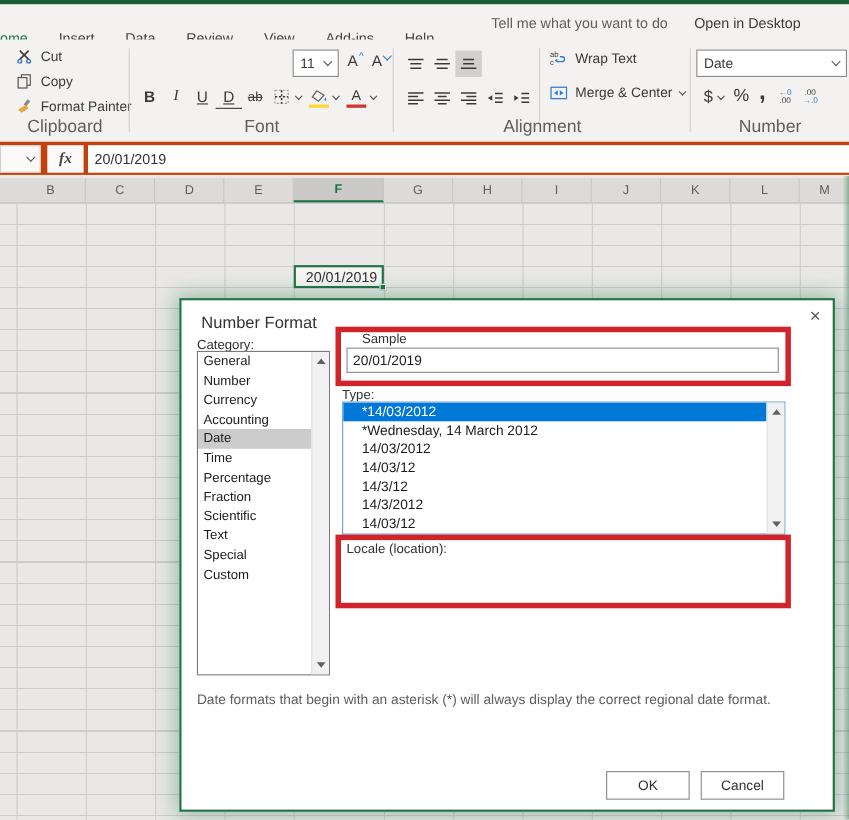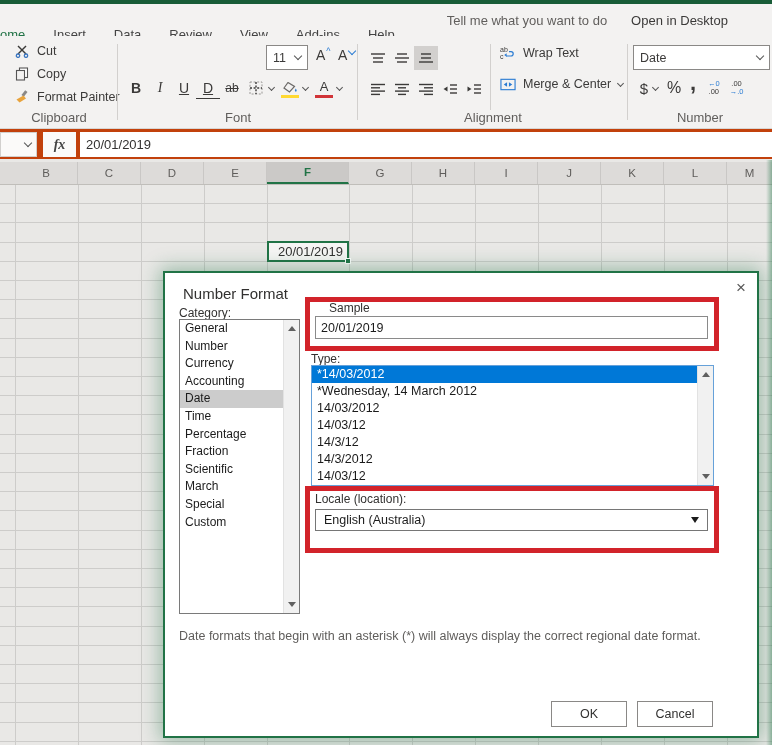--- a/index.html
+++ b/index.html
@@ -11,21 +11,21 @@
   #tabbar { left:0; top:4px; width:772px; height:32px; background:#f3f2f1; display:flex; align-items:center; font-size:13px; color:#444; }
   .tab { padding:0 14px; cursor:pointer; white-space:nowrap;margin-top:28px; }
   .tab.active { color:#217346; padding-left:0; }
   #tellme { margin-left:38px; color:#605e5c; white-space:nowrap; }
   #opendesktop { margin-left:24px; color:#3b3a39; white-space:nowrap; overflow:hidden; }
 
   
   #ribbon { left:0; top:36px; width:772px; height:93px; background:#f3f2f1; border-bottom:1px solid #d8d6d4; }
   .rgroup { position:absolute; top:0; height:92px; }
   .rgroup .gdivider { position:absolute; right:0; top:8px; bottom:8px; width:1px; background:#d2d0ce; }
-  .glabel { position:absolute; bottom:3px; left:0; right:0; text-align:center; font-size:13px; color:#605e5c; }
+  .glabel { position:absolute; bottom:3px; left:0; right:0; text-align:center; font-size:16px; color:#605e5c; }
   .rbtn-row { position:absolute; display:flex; align-items:center; color:#3b3a39; font-size:12.5px; white-space:nowrap; }
   .icon16 { width:16px; height:14px; display:inline-flex; align-items:center; justify-content:center; margin-right:7px; }
   .selbox { background:#fff; border:1px solid #8a8886; height:25px; display:flex; align-items:center; padding:0 6px; font-size:12.5px; color:#3b3a39; position:absolute; }
   .selbox .chev { margin-left:auto; }
   .chev { width:6px; height:6px; border-right:1.3px solid #555; border-bottom:1.3px solid #555; transform:rotate(45deg); display:inline-block; margin-top:-3px; }
   .fmtbtn { width:24px; height:24px; display:inline-flex; align-items:center; justify-content:center; font-size:14px; color:#3b3a39; cursor:pointer; }
   .fmtbtn.sel { background:#d2d0ce; }
   .mini-chev { width:5px; height:5px; border-right:1.2px solid #555; border-bottom:1.2px solid #555; transform:rotate(45deg); display:inline-block; margin:0 4px 2px 1px; cursor:pointer; }
   .colorbar { position:absolute; left:3px; right:3px; bottom:2px; height:3.5px; }
   svg line, svg path.s { stroke:#3b3a39; stroke-width:1.4; }
@@ -63,21 +63,21 @@
   .sbar .up, .sbar .dn { position:absolute; left:0; width:15px; height:15px; display:flex; align-items:center; justify-content:center; cursor:pointer; }
   .sbar .up { top:1px; } .sbar .dn { bottom:1px; }
   .tri-up { width:0; height:0; border-left:4px solid transparent; border-right:4px solid transparent; border-bottom:5px solid #606060; }
   .tri-dn { width:0; height:0; border-left:4px solid transparent; border-right:4px solid transparent; border-top:5px solid #606060; }
   .redbox { position:absolute; border:5px solid #d2232a; z-index:5; pointer-events:none; }
   #redbox-sample { left:140px; top:24px; width:414px; height:54px; }
   #redbox-locale { left:140px; top:213px; width:414px; height:67px; }
   #sample-input { position:absolute; left:150px; top:43px; width:393px; height:23px; border:1px solid #8a8a8a; background:#fff; display:flex; align-items:center; padding-left:5px; font-size:12.5px; color:#1b1b1b; }
   #type-list { position:absolute; left:146px; top:92px; width:403px; height:121px; border:1px solid #66a1d9; background:#fff; }
   #type-items { position:absolute; left:0; top:0; right:16px; bottom:0; overflow:hidden; }
-  .type-item { height:17px; line-height:17px; padding-left:5px; font-size:12.5px; color:#1b1b1b; cursor:pointer; white-space:nowrap; }
+  .type-item { height:17px; line-height:17px; padding-left:17px; font-size:12.5px; color:#1b1b1b; cursor:pointer; white-space:nowrap; }
   .type-item.sel { background:#0078d7; color:#fff; }
   #locale-select { position:absolute; left:150px; top:236px; width:393px; height:22px; border:1px solid #767676; background:#fff; display:flex; align-items:center; padding:0 8px; font-size:12.5px; color:#1b1b1b; cursor:pointer; }
   #locale-caret { margin-left:auto; width:0; height:0; border-left:4.5px solid transparent; border-right:4.5px solid transparent; border-top:6px solid #1b1b1b; }
   #dlg-desc { position:absolute; left:14px; top:355px; width:530px; font-size:12.5px; color:#5f5d5b; line-height:16.5px; }
   .dlg-btn { position:absolute; top:428px; width:76px; height:26px; background:#fff; border:1px solid #8a8886; display:flex; align-items:center; justify-content:center; font-size:12.5px; color:#323130; cursor:pointer; }
   #btn-ok { left:386px; }
   #btn-cancel { left:472px; }
 </style>
 </head>
 <body>
@@ -350,21 +350,21 @@
     <div id="cat-items">
       <div class="cat-item">General</div>
       <div class="cat-item">Number</div>
       <div class="cat-item">Currency</div>
       <div class="cat-item">Accounting</div>
       <div class="cat-item sel">Date</div>
       <div class="cat-item">Time</div>
       <div class="cat-item">Percentage</div>
       <div class="cat-item">Fraction</div>
       <div class="cat-item">Scientific</div>
-      <div class="cat-item">March</div>
+      <div class="cat-item">Text</div>
       <div class="cat-item">Special</div>
       <div class="cat-item">Custom</div>
     </div>
     <div class="sbar">
       <span class="up">
           <span class="tri-up"></span>
         </span>
       <span class="dn">
           <span class="tri-dn"></span>
         </span>
@@ -393,24 +393,20 @@
           <span class="tri-up"></span>
         </span>
       <span class="dn">
           <span class="tri-dn"></span>
         </span>
     </div>
   </div>
 
   <div class="redbox" id="redbox-locale"></div>
   <div class="dlabel" style="left:150px; top:219px;">Locale (location):</div>
-  <div id="locale-select">
-    <span>English (Australia)</span>
-    <span id="locale-caret"></span>
-  </div>
 
   <div id="dlg-desc">
     <div>Date formats that begin with an asterisk (*) will always display the correct regional date format.</div>
   </div>
 
   <div class="dlg-btn" id="btn-ok">OK</div>
   <div class="dlg-btn" id="btn-cancel">Cancel</div>
 </div>
 
 </body></html>

